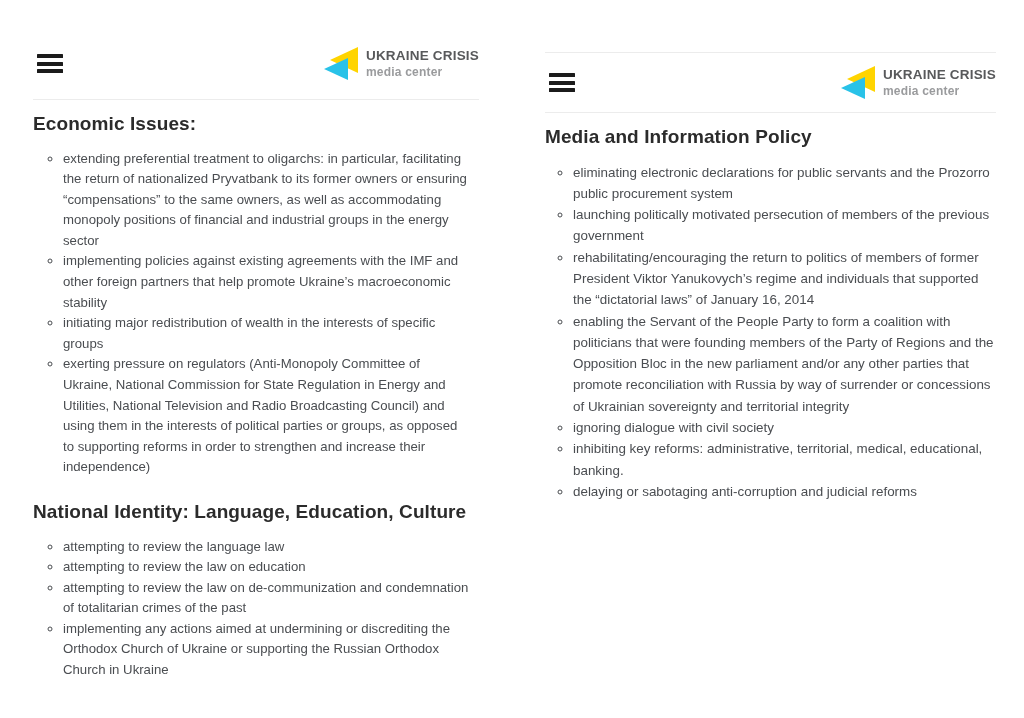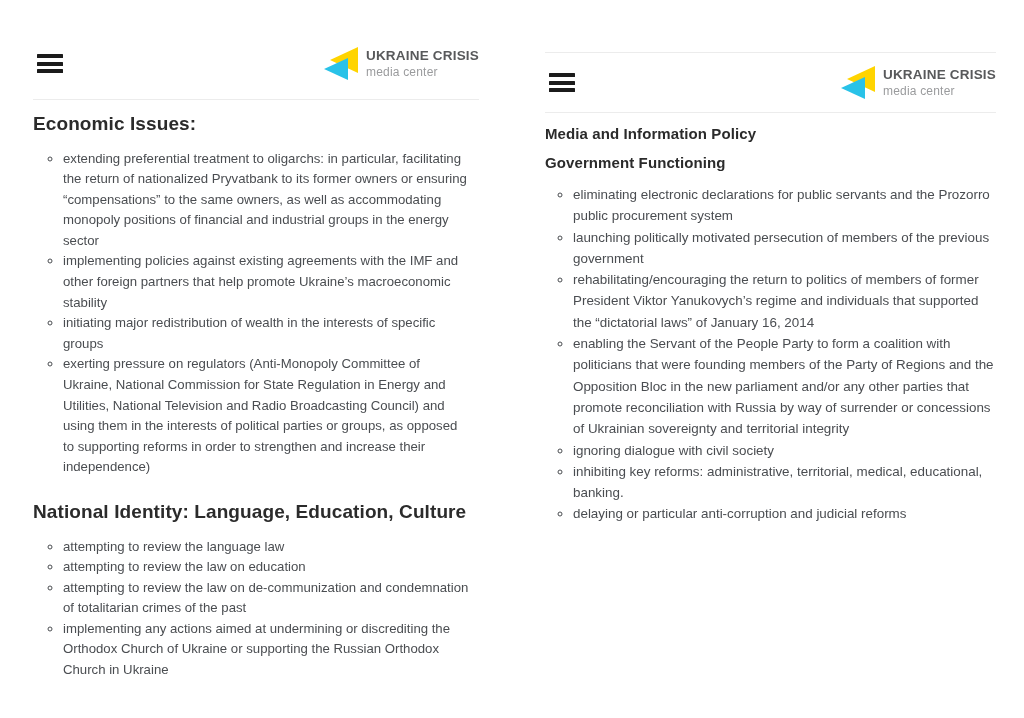--- a/index.html
+++ b/index.html
@@ -96,21 +96,21 @@
   }
   .logo-title {
     font-size: 13.5px;
     font-weight: bold;
     letter-spacing: 0.2px;
     color: #58595b;
     margin-bottom: 3px;
   }
   .logo-sub {
     font-size: 12px;
-    font-weight: normal;
+    font-weight: bold;
     letter-spacing: 0.2px;
     color: #9a9b9d;
   }
   .col-right .logo-title { font-size: 13.5px; }
 
   
   .content {
     box-sizing: border-box;
   }
   .col-left .content {
@@ -123,21 +123,21 @@
   }
 
   h3.section-heading {
     font-size: 19px;
     font-weight: bold;
     color: #2b2b2b;
     margin: 0 0 6px 0;
     line-height: 1.5;
     letter-spacing: 0.1px;
   }
-  .col-right h3.section-heading { font-size: 15px; }
+  .col-right h3.section-heading { font-size: 19px; }
 
   ul.bullets {
     list-style: circle outside;
     margin: 10px 0 20px 0;
     padding-left: 30px;
   }
   ul.bullets li {
     font-size: 13.2px;
     line-height: 20.6px;
     color: #4a4d51;
@@ -221,28 +221,27 @@
       </div>
     </div>
 
     <div class="content">
 
       <div class="block">
         <h3 class="section-heading">Media and Information Policy</h3>
       </div>
 
       <div class="block">
-        <h3 class="section-heading">Government Functioning</h3>
         <ul class="bullets">
           <li>eliminating electronic declarations for public servants and the Prozorro public procurement system</li>
           <li>launching politically motivated persecution of members of the previous government</li>
           <li>rehabilitating/encouraging the return to politics of members of former President Viktor Yanukovych’s regime and individuals that supported the “dictatorial laws” of January 16, 2014</li>
           <li>enabling the Servant of the People Party to form a coalition with politicians that were founding members of the Party of Regions and the Opposition Bloc in the new parliament and/or any other parties that promote reconciliation with Russia by way of surrender or concessions of Ukrainian sovereignty and territorial integrity</li>
           <li>ignoring dialogue with civil society</li>
           <li>inhibiting key reforms: administrative, territorial, medical, educational, banking.</li>
-          <li>delaying or particular anti-corruption and judicial reforms</li>
+          <li>delaying or sabotaging anti-corruption and judicial reforms</li>
         </ul>
       </div>
 
     </div>
   </div>
 
 </div>
 
 </body></html>

